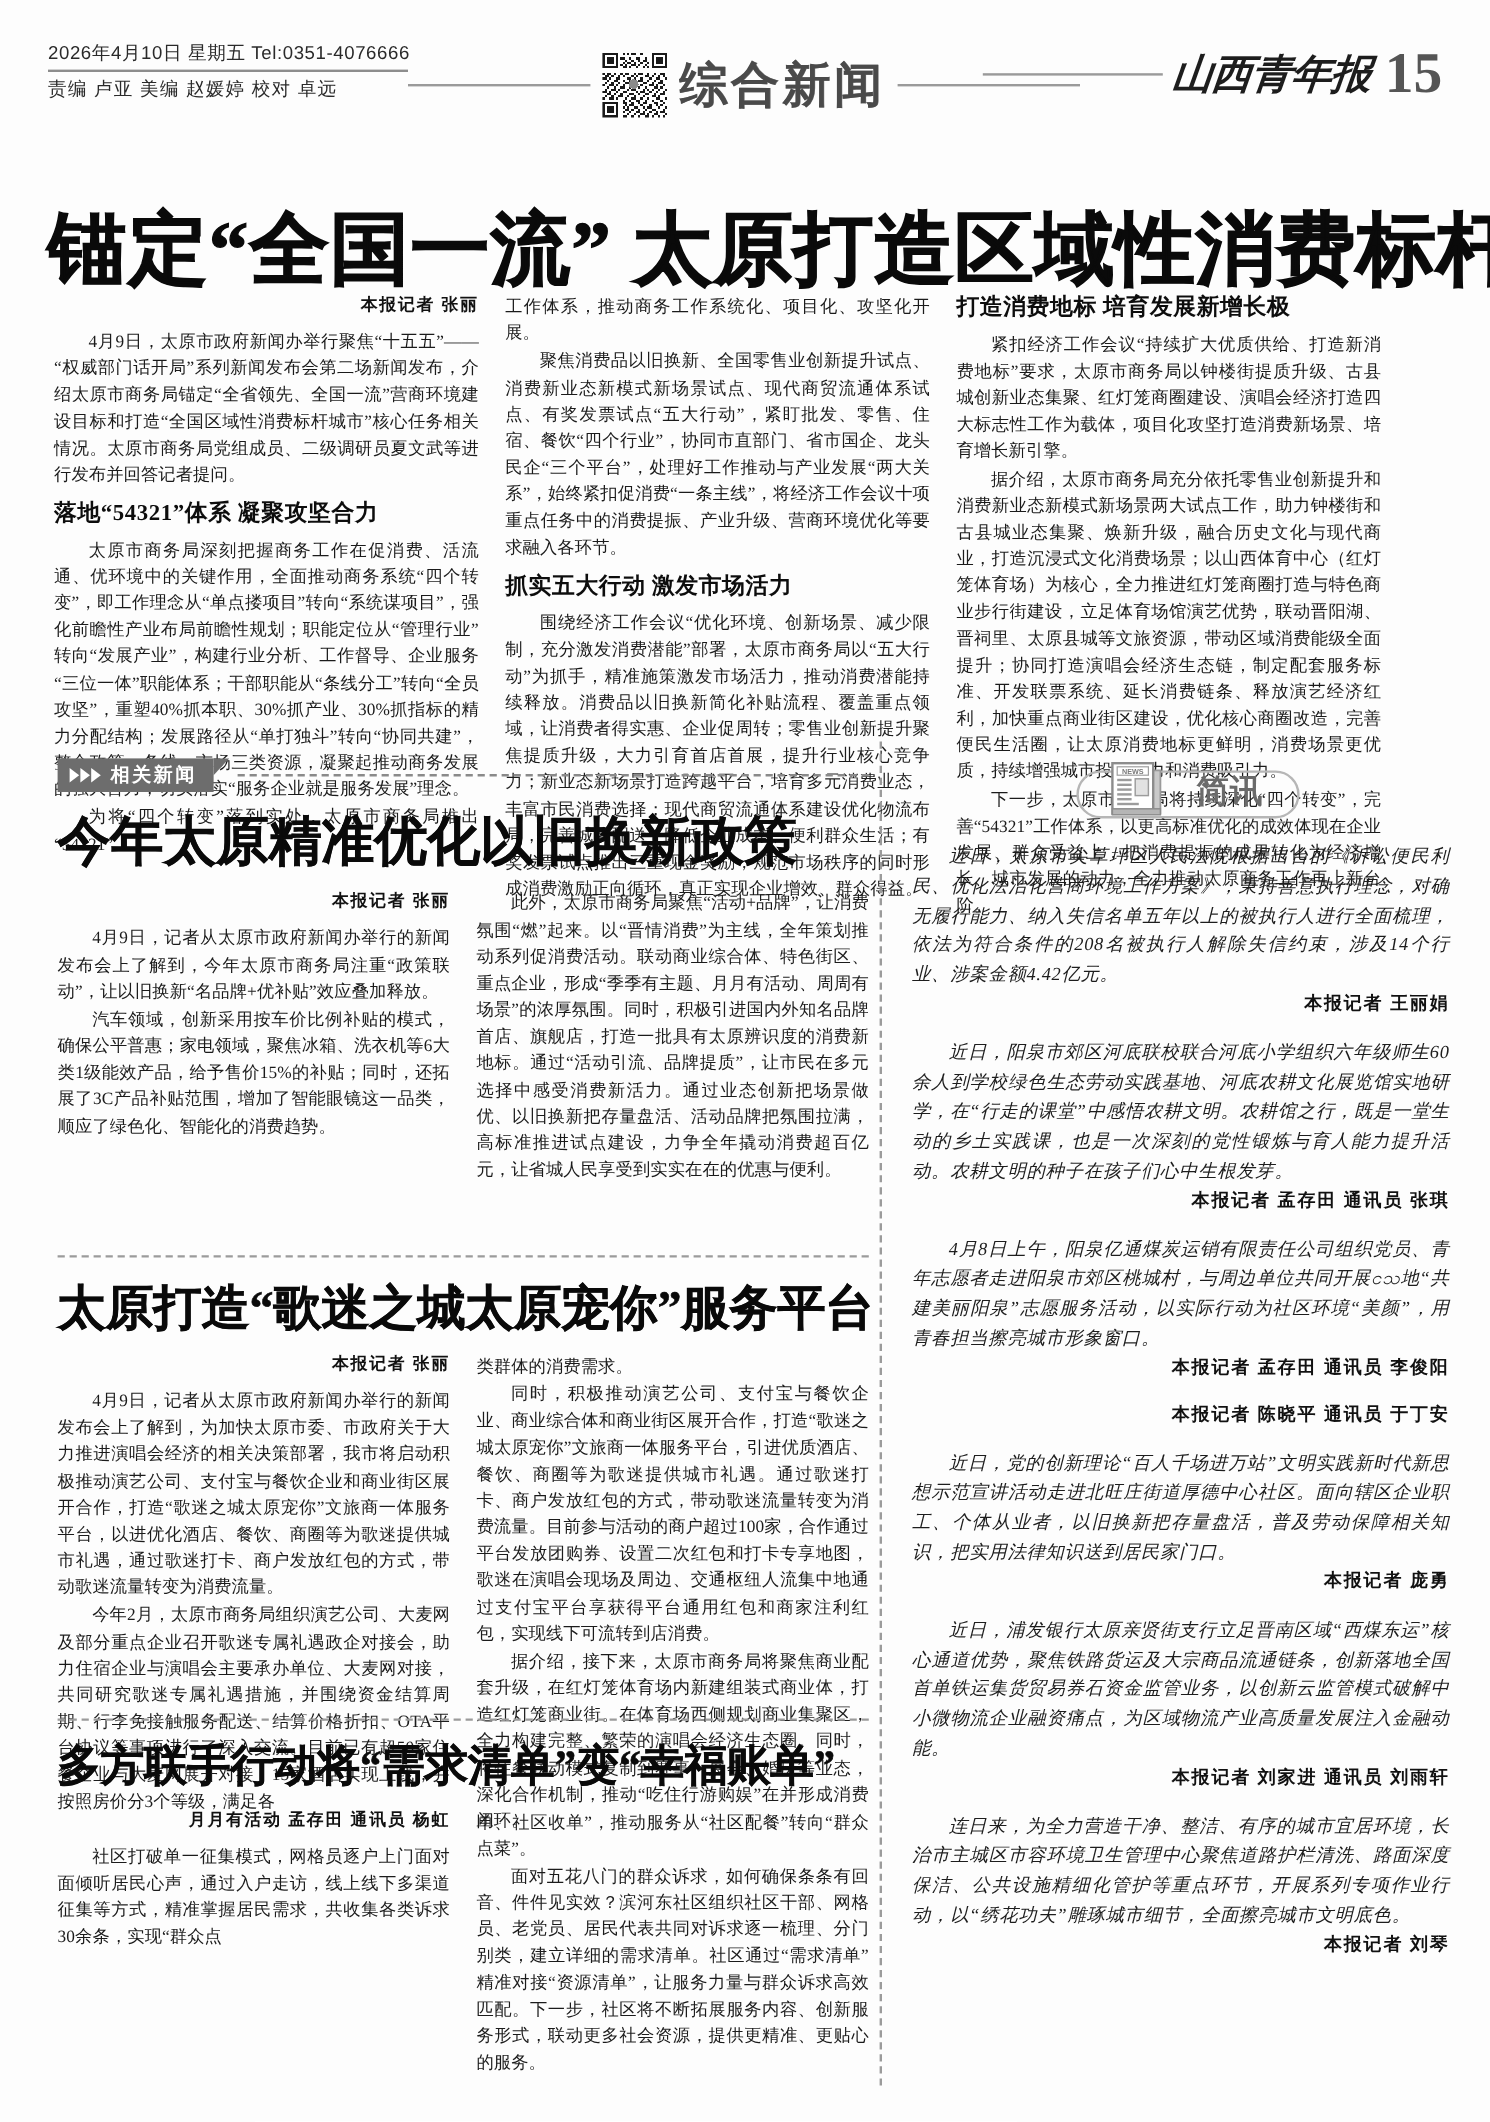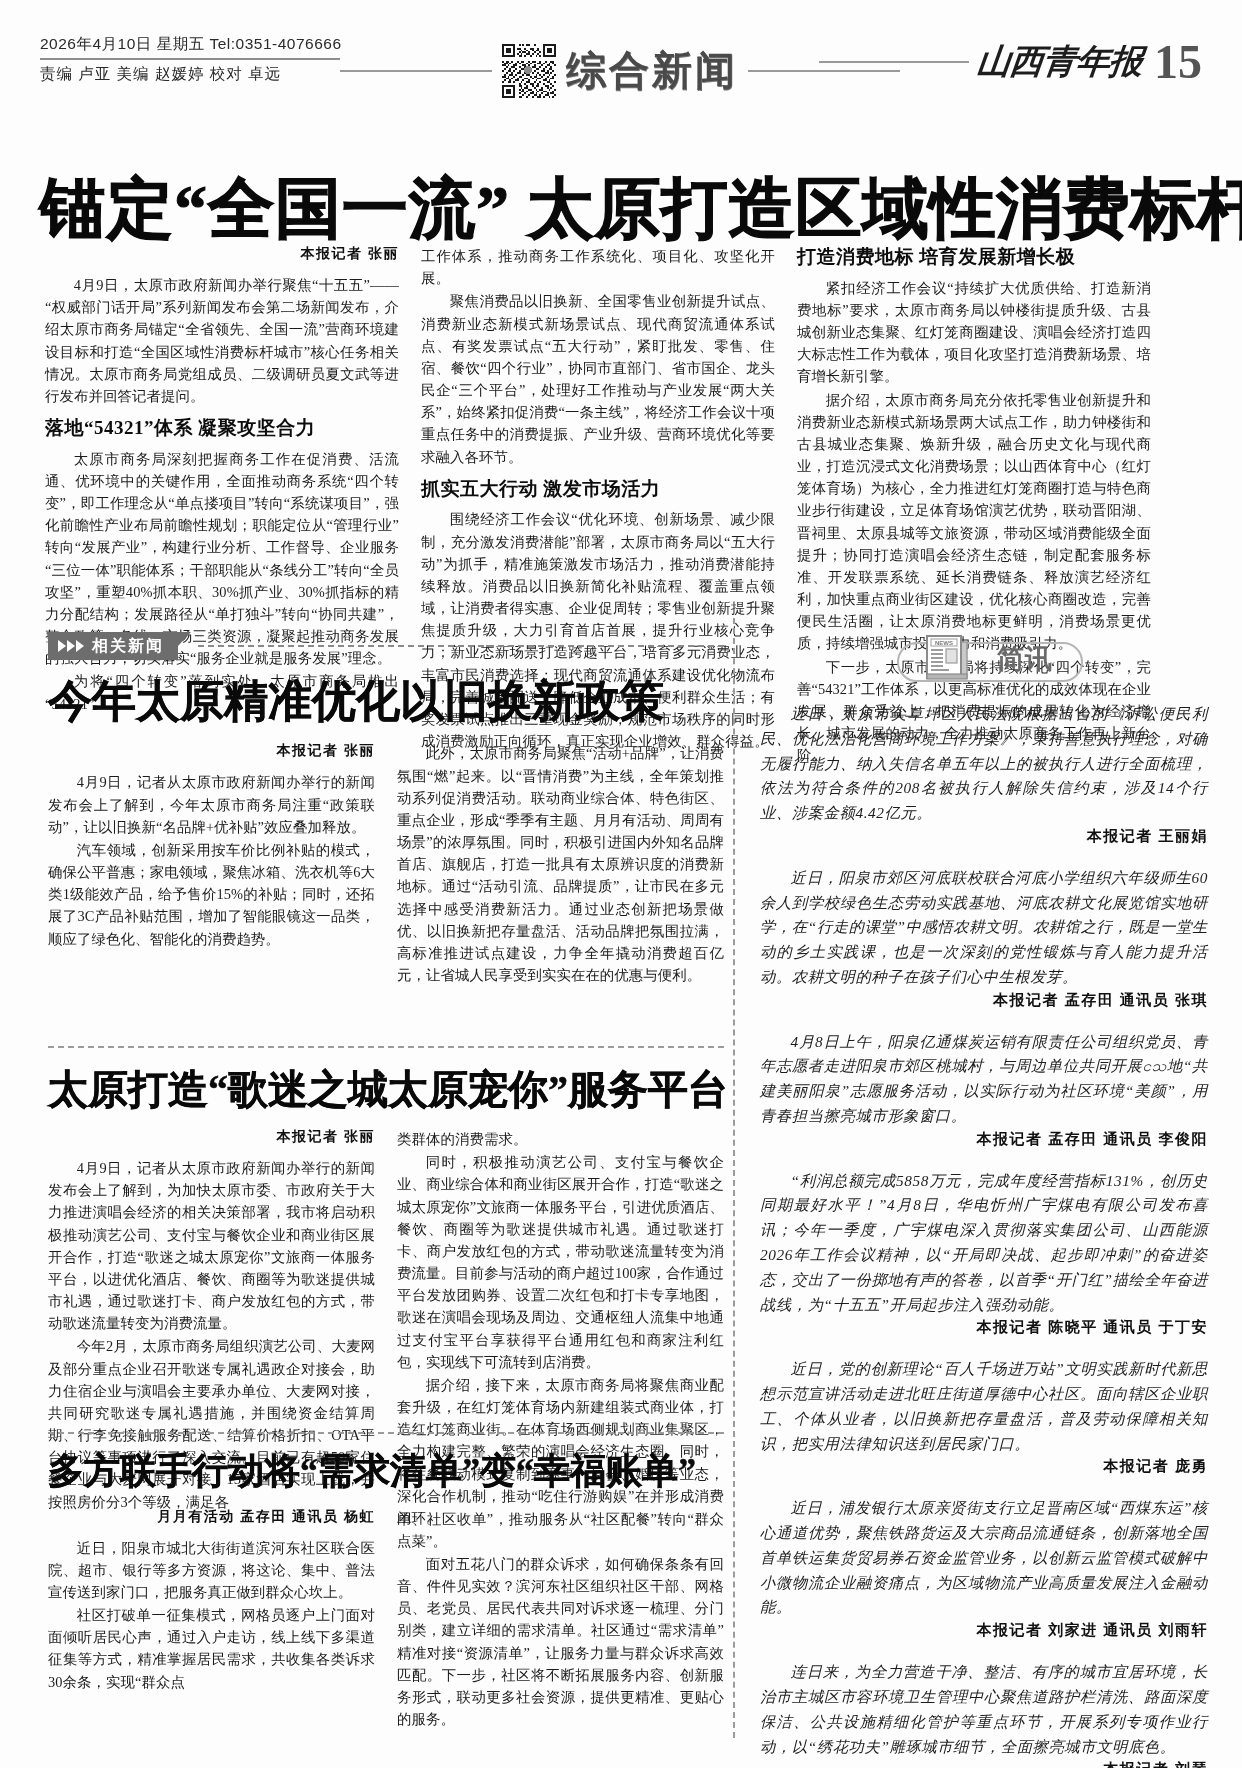--- a/index.html
+++ b/index.html
@@ -618,21 +618,20 @@
     </div>
   </div>
 
   <div class="hdiv" style="left:48px; top:1432px; width:676px;"></div>
 
   <div class="sub-article" style="left:48px; top:1452px; width:676px;">
     <div class="sub-headline" style="font-size:36px;font-family:Liberation Serif, serif;">多方联手行动将“需求清单”变“幸福账单”</div>
     <div class="sub-cols">
       <div class="sub-col">
         <div class="byline">月月有活动 孟存田 通讯员 杨虹</div>
-        <p class="body">近日，阳泉市城北大街街道滨河东社区联合医院、超市、银行等多方资源，将这论、集中、普法宣传送到家门口，把服务真正做到群众心坎上。</p>
         <p class="body">社区打破单一征集模式，网格员逐户上门面对面倾听居民心声，通过入户走访，线上线下多渠道征集等方式，精准掌握居民需求，共收集各类诉求30余条，实现“群众点</p>
       </div>
       <div class="sub-col">
         <p class="body" style="text-indent:0">单、社区收单”，推动服务从“社区配餐”转向“群众点菜”。</p>
         <p class="body">面对五花八门的群众诉求，如何确保条条有回音、件件见实效？滨河东社区组织社区干部、网格员、老党员、居民代表共同对诉求逐一梳理、分门别类，建立详细的需求清单。社区通过“需求清单”精准对接“资源清单”，让服务力量与群众诉求高效匹配。下一步，社区将不断拓展服务内容、创新服务形式，联动更多社会资源，提供更精准、更贴心的服务。</p>
       </div>
     </div>
   </div>
 
   <div class="sidebar">
@@ -663,21 +662,20 @@
     </div>
     <div class="brief-item">
       <p class="brief">近日，阳泉市郊区河底联校联合河底小学组织六年级师生60余人到学校绿色生态劳动实践基地、河底农耕文化展览馆实地研学，在“行走的课堂”中感悟农耕文明。农耕馆之行，既是一堂生动的乡土实践课，也是一次深刻的党性锻炼与育人能力提升活动。农耕文明的种子在孩子们心中生根发芽。</p>
       <div class="brief-credit">本报记者 孟存田 通讯员 张琪</div>
     </div>
     <div class="brief-item">
       <p class="brief">4月8日上午，阳泉亿通煤炭运销有限责任公司组织党员、青年志愿者走进阳泉市郊区桃城村，与周边单位共同开展ငသ地“共建美丽阳泉”志愿服务活动，以实际行动为社区环境“美颜”，用青春担当擦亮城市形象窗口。</p>
       <div class="brief-credit">本报记者 孟存田 通讯员 李俊阳</div>
     </div>
     <div class="brief-item">
-      <p class="brief">“利润总额完成5858万元，完成年度经营指标131%，创历史同期最好水平！”4月8日，华电忻州广宇煤电有限公司发布喜讯；今年一季度，广宇煤电深入贯彻落实集团公司、山西能源2026年工作会议精神，以“开局即决战、起步即冲刺”的奋进姿态，交出了一份掷地有声的答卷，以首季“开门红”描绘全年奋进战线，为“十五五”开局起步注入强劲动能。</p>
       <div class="brief-credit">本报记者 陈晓平 通讯员 于丁安</div>
     </div>
     <div class="brief-item">
       <p class="brief">近日，党的创新理论“百人千场进万站”文明实践新时代新思想示范宣讲活动走进北旺庄街道厚德中心社区。面向辖区企业职工、个体从业者，以旧换新把存量盘活，普及劳动保障相关知识，把实用法律知识送到居民家门口。</p>
       <div class="brief-credit">本报记者 庞勇</div>
     </div>
     <div class="brief-item">
       <p class="brief">近日，浦发银行太原亲贤街支行立足晋南区域“西煤东运”核心通道优势，聚焦铁路货运及大宗商品流通链条，创新落地全国首单铁运集货贸易券石资金监管业务，以创新云监管模式破解中小微物流企业融资痛点，为区域物流产业高质量发展注入金融动能。</p>
       <div class="brief-credit">本报记者 刘家进 通讯员 刘雨轩</div>
     </div>

